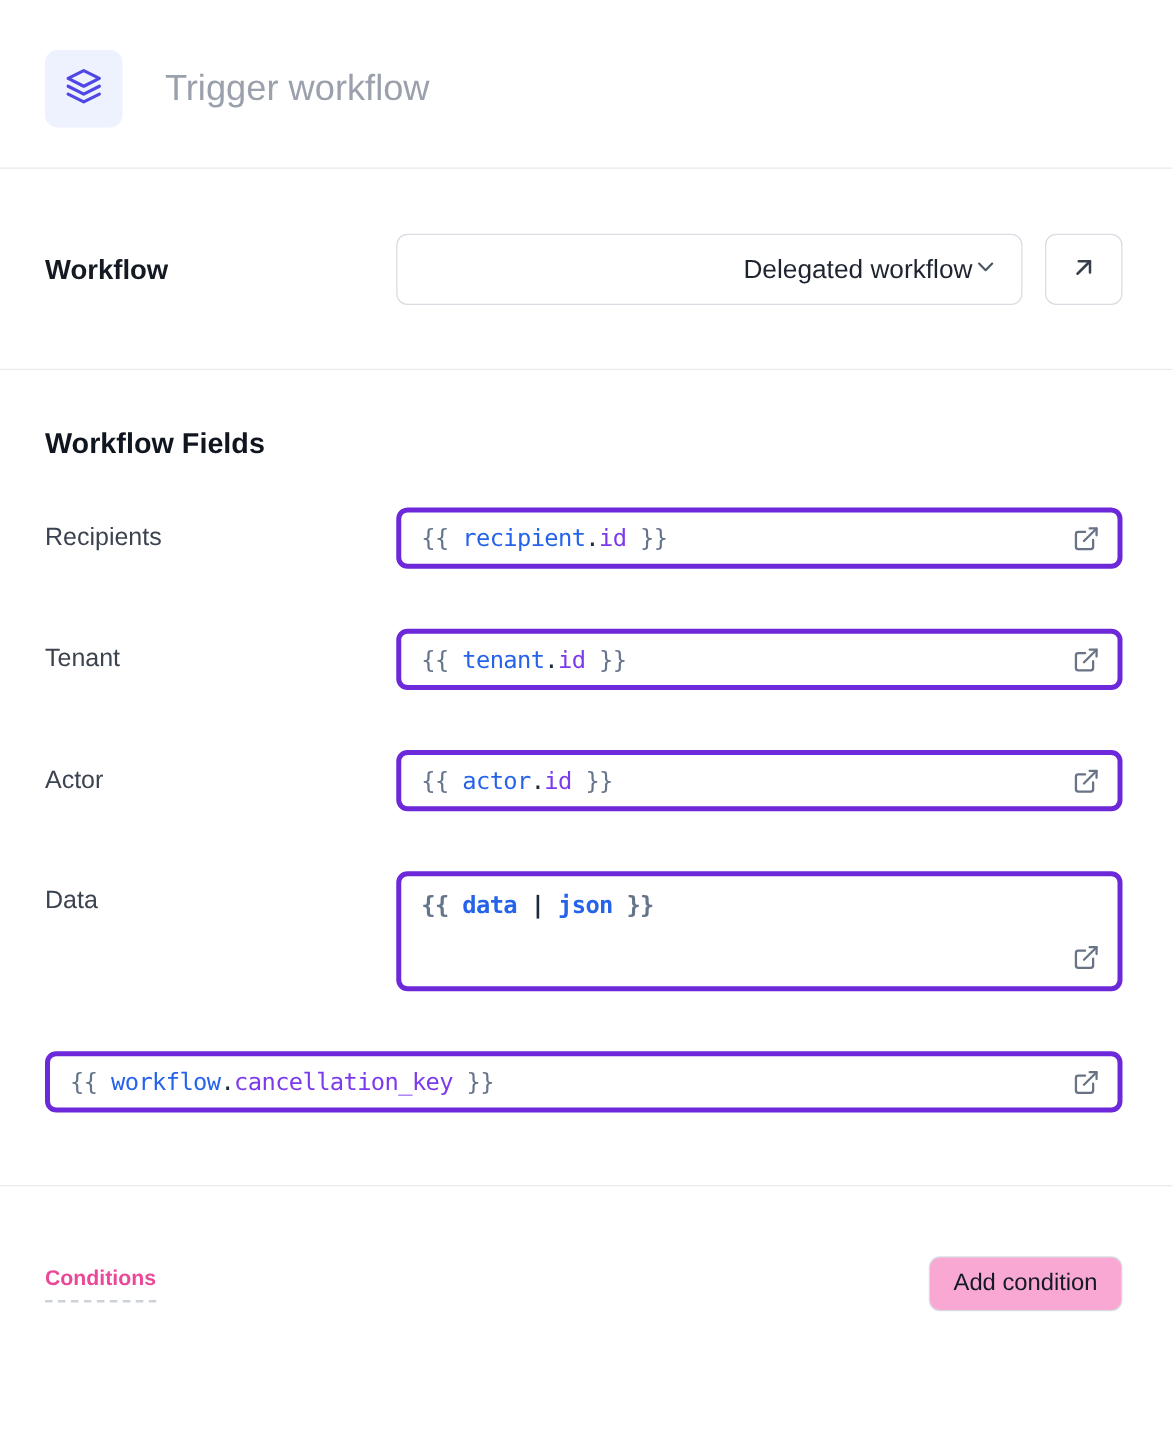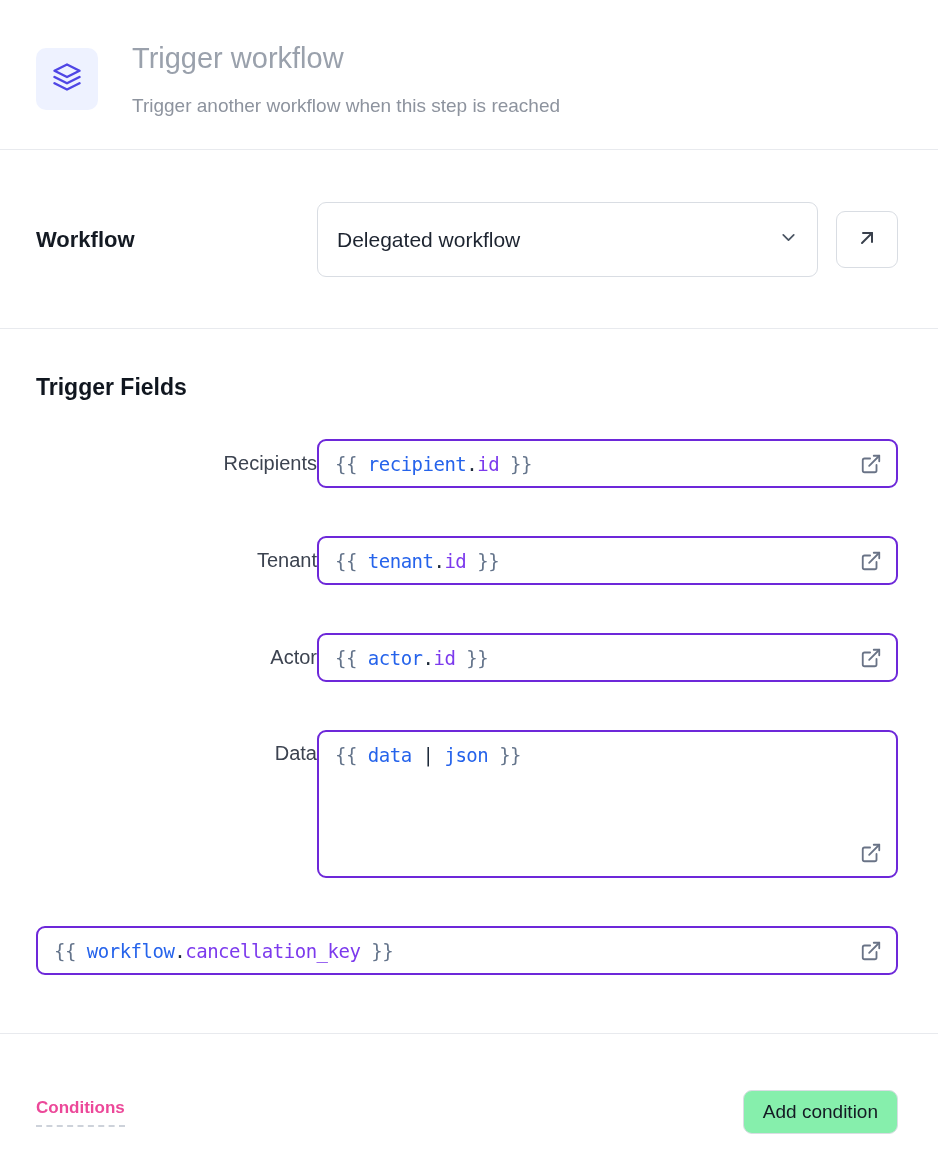--- a/index.html
+++ b/index.html
@@ -51,27 +51,27 @@
   }
   .workflow-label {
     width: 281px;
     flex: 0 0 281px;
     font-size: 22px;
     font-weight: 700;
     color: #141a23;
   }
   .select {
     flex: 1;
-    height: 75px;
+    height: 57px;
     border: 1px solid #d9dde3;
     border-radius: 9px;
     background: #ffffff;
     display: flex;
     align-items: center;
-    justify-content: space-between;
+    justify-content: flex-end;
     padding: 0 18px 0 19px;
     cursor: pointer;
   }
   .select-value { font-size: 21px; color: #1d2430; }
   .open-btn {
     width: 62px; height: 57px;
     margin-left: 18px;
     border: 1px solid #d9dde3;
     border-radius: 9px;
     background: #ffffff;
@@ -85,45 +85,45 @@
   .fields-heading {
     margin: 45px 0 38px 0;
     font-size: 23px;
     font-weight: 700;
     color: #10161f;
   }
   .field-row {
     display: flex;
     align-items: center;
     margin-bottom: 48px;
-    text-align: right;
   }
   .field-row.multiline { align-items: flex-start; }
   .field-row.multiline .field-label { padding-top: 12px; }
   .field-label {
     width: 281px;
     flex: 0 0 281px;
     font-size: 20px;
     color: #3c4350;
   }
   .field-box {
     position: relative;
     flex: 1;
     min-height: 49px;
-    border: 2px solid #6d28d9;
+    border: 4px solid #6d28d9;
     border-radius: 9px;
     background: #ffffff;
     display: flex;
     align-items: center;
     padding: 0 52px 0 16px;
   }
   .field-box.multiline {
-    height: 148px;
+    height: 96px;
     align-items: flex-start;
     padding-top: 12px;
+    font-weight: bold;
   }
   .field-code {
     font-family: "DejaVu Sans Mono", monospace;
     font-size: 19px;
     letter-spacing: -0.5px;
     white-space: nowrap;
   }
   .tk-brace { color: #64748b; }
   .tk-var   { color: #2563eb; }
   .tk-prop  { color: #7c3aed; }
@@ -156,21 +156,21 @@
     font-weight: 700;
     color: #ec4899;
     border-bottom: 2px dashed #cdd2da;
     padding-bottom: 7px;
   }
   .add-condition-btn {
     font-family: "Liberation Sans", sans-serif;
     font-size: 19px;
     font-weight: 500;
     color: #141a23;
-    background: #86efac;
+    background: #f9a8d4;
     border: 1px solid #d9dde3;
     border-radius: 9px;
     padding: 10px 19px;
     cursor: pointer;
   }
 </style>
 </head>
 <body>
 
 <div class="header">
@@ -178,21 +178,20 @@
     <span>
       <svg width="30" height="30" viewBox="0 0 24 24" fill="none" stroke="#4f46e5" stroke-width="2" stroke-linecap="round" stroke-linejoin="round">
         <polygon points="12 2 2 7 12 12 22 7 12 2"></polygon>
         <polyline points="2 12 12 17 22 12"></polyline>
         <polyline points="2 17 12 22 22 17"></polyline>
       </svg>
     </span>
   </div>
   <div class="header-text">
     <div class="header-title">Trigger workflow</div>
-    <div class="header-subtitle">Trigger another workflow when this step is reached</div>
   </div>
 </div>
 
 <hr class="divider">
 
 <div class="workflow-row">
   <div class="workflow-label">Workflow</div>
   <div class="select">
     <span class="select-value">Delegated workflow</span>
     <span>
@@ -207,21 +206,21 @@
         <line x1="7" y1="17" x2="17" y2="7"></line>
         <polyline points="8 7 17 7 17 16"></polyline>
       </svg>
     </span>
   </button>
 </div>
 
 <hr class="divider">
 
 <div class="fields-section">
-  <div class="fields-heading">Trigger Fields</div>
+  <div class="fields-heading">Workflow Fields</div>
   <div id="fields-container">
       <div class="field-row">
         <div class="field-label">Recipients</div>
         <div class="field-box">
           <code class="field-code"><span class="tk-brace">{{ </span><span class="tk-var">recipient</span><span class="tk-punct">.</span><span class="tk-prop">id</span><span class="tk-brace"> }}</span></code>
           <span class="ext-icon">
             <svg width="22" height="22" viewBox="0 0 24 24" fill="none" stroke="#697386" stroke-width="2" stroke-linecap="round" stroke-linejoin="round">
               <path d="M18 13v6a2 2 0 0 1-2 2H5a2 2 0 0 1-2-2V8a2 2 0 0 1 2-2h6"></path>
               <polyline points="15 3 21 3 21 9"></polyline>
               <line x1="10" y1="14" x2="21" y2="3"></line>

